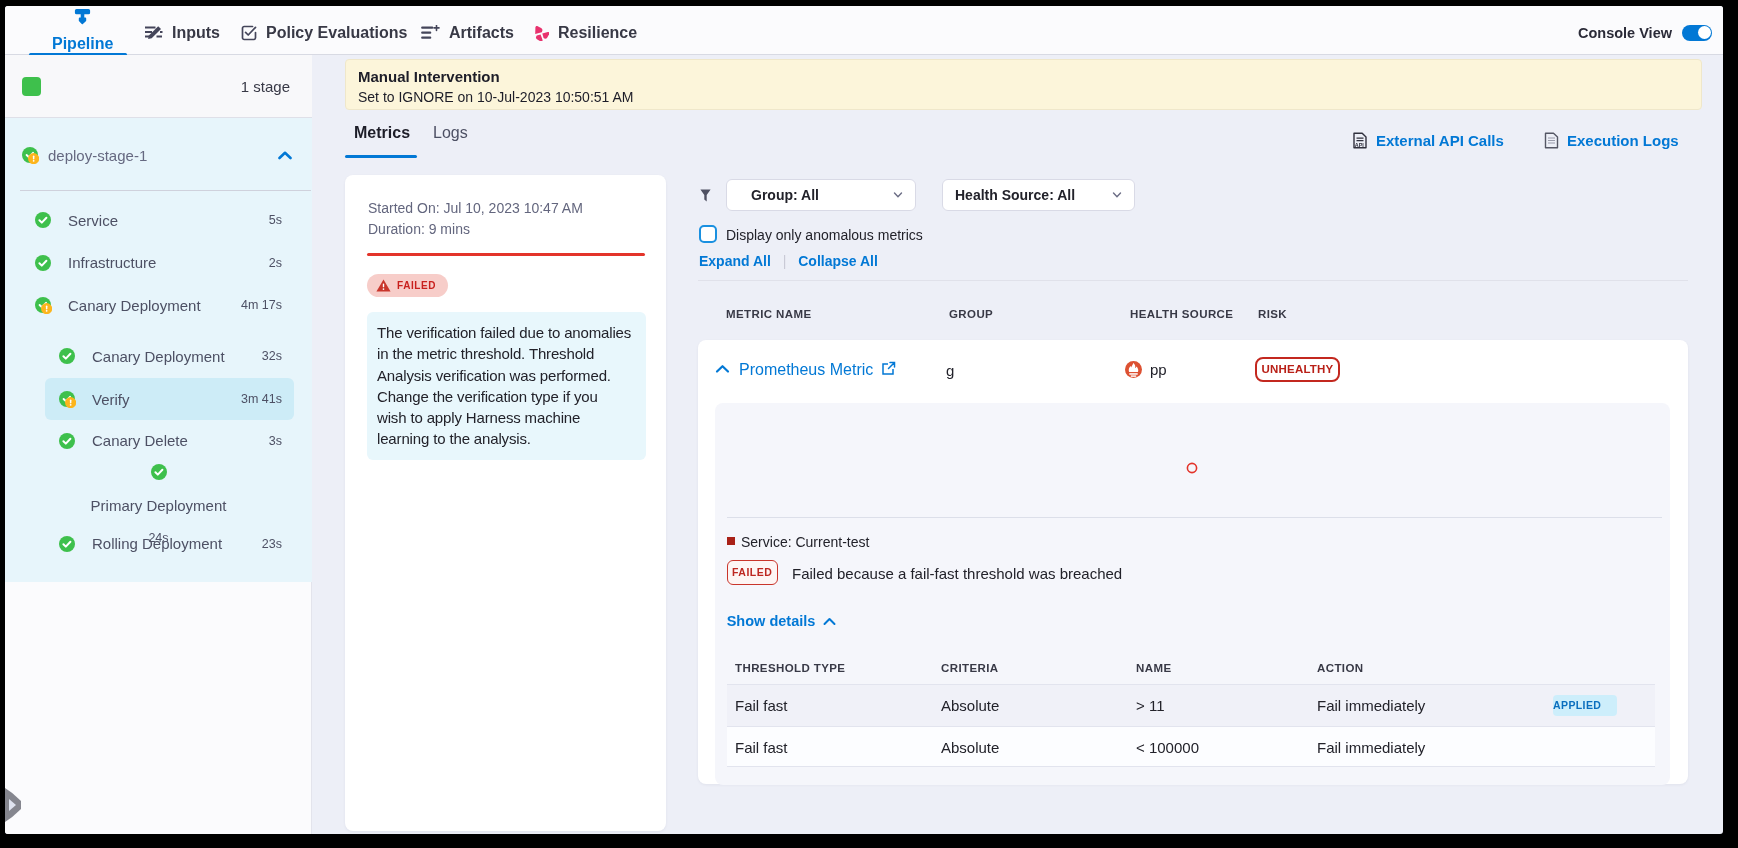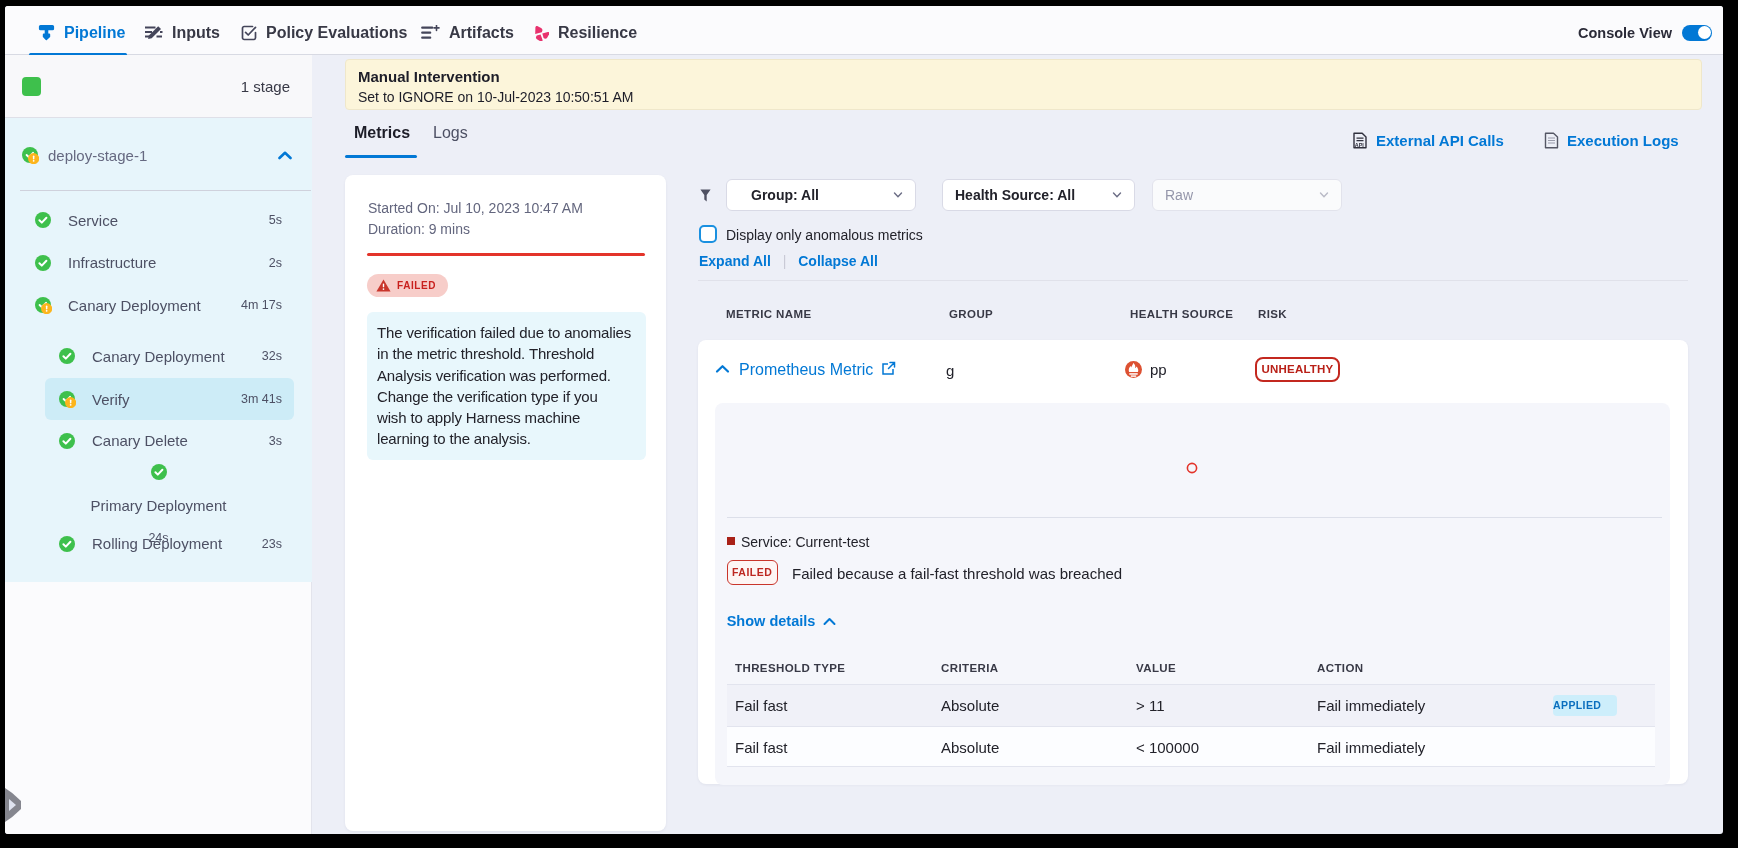--- a/index.html
+++ b/index.html
@@ -51,21 +51,21 @@
 
 #leftcard { position:absolute; left:33px; top:120px; width:321px; height:656px; background:#fff; border-radius:8px; box-shadow:0 1px 3px rgba(40,41,61,.06); }
 .badge-failed { display:inline-flex; align-items:center; gap:6px; background:#f7cdc9; border-radius:12px; padding:0 12px 0 9px; height:23px; color:#c9201d; font-size:10px; font-weight:bold; letter-spacing:.6px; }
 #infobox { position:absolute; left:22px; top:137px; width:279px; height:148px; background:#e8f7fc; border-radius:6px; padding:10px 6px 10px 10px; font-size:15px; letter-spacing:-0.15px; color:#22222a; line-height:21.3px; }
 </style>
 </head>
 <body>
 <div id="frame">
 
 <div id="topbar">
-  <div class="tab active" style="left:33px;">
+  <div class="tab active" style="left:47px;flex-direction:column;">
     <svg width="17" height="18" viewBox="0 0 17 18">
           <path fill="#0278d5" d="M2.5 1h12a1.6 1.6 0 0 1 1.6 1.6v2.1a1.6 1.6 0 0 1-1.6 1.6h-4.2v3.2h.9a1 1 0 0 1 1 1v2.1a1 1 0 0 1-.35.76L8.9 16.1a.9.9 0 0 1-1.17 0l-2.6-2.74a1 1 0 0 1-.33-.74v-2.1a1 1 0 0 1 1-1h.9V6.3H2.5A1.6 1.6 0 0 1 .9 4.7V2.6A1.6 1.6 0 0 1 2.5 1z"></path>
         </svg>
     <span>Pipeline</span>
   </div>
   <div id="tab-underline"></div>
   <div class="tab" style="left:139px;">
     <svg width="19" height="16" viewBox="0 0 19 16" fill="none" stroke="#44455a" stroke-width="2">
           <path d="M1 2.5h10M1 7h6.5M15.5 7H18M1 11.5h4M12 11.5h6M9.5 16l8-0.5" stroke-width="0"></path>
           <path d="M1 2.5h10.5"></path>
@@ -233,26 +233,20 @@
         <svg class="chev" viewBox="0 0 10 10" fill="none">
           <path d="M1.5 3l3.5 3.7L8.5 3" stroke="#6b6d85" stroke-width="1.4" stroke-linecap="round"></path>
         </svg>
       </div>
   <div class="dd" style="left:630px; width:193px;">
         <span>Health Source: All</span>
         <svg class="chev" viewBox="0 0 10 10" fill="none">
           <path d="M1.5 3l3.5 3.7L8.5 3" stroke="#6b6d85" stroke-width="1.4" stroke-linecap="round"></path>
         </svg>
       </div>
-  <div class="dd disabled" style="left:840px; width:190px;">
-        <span>Raw</span>
-        <svg class="chev" viewBox="0 0 10 10" fill="none">
-          <path d="M1.5 3l3.5 3.7L8.5 3" stroke="#b9bac6" stroke-width="1.4" stroke-linecap="round"></path>
-        </svg>
-      </div>
   <div id="checkbox"></div>
   <div class="abs nw" style="left:414px; top:171.5px; font-size:14px; color:#22222a;">Display only anomalous metrics</div>
   <div class="abs nw" style="left:387px; top:198px; font-size:14px; color:#0278d5; font-weight:bold;">Expand All <span style="color:#c9cad6; font-weight:normal; padding:0 8px;">|</span> Collapse All</div>
   <div id="divider1"></div>
   <div class="thead" style="left:414px; top:253px;">METRIC NAME</div>
   <div class="thead" style="left:637px; top:253px;">GROUP</div>
   <div class="thead" style="left:818px; top:253px;">HEALTH SOURCE</div>
   <div class="thead" style="left:946px; top:253px;">RISK</div>
   <div id="card">
     <svg class="abs" style="left:17px; top:24px;" width="15" height="10" viewBox="0 0 15 10" fill="none">
@@ -279,21 +273,21 @@
       <div class="abs" style="left:11.7px; top:114.6px; width:935px; height:1px; background:#dcdfe9;"></div>
       <div class="abs" style="left:12px; top:134.6px; width:8px; height:8px; background:#a92117;"></div>
       <div class="abs nw" style="left:26px; top:131px; font-size:14px; color:#22222a;">Service: Current-test</div>
       <div class="abs nw" style="left:11.7px; top:157.6px; width:51px; height:25px; border:1.5px solid #c9352b; border-radius:6px; background:#fdf5f4; color:#bd2720; font-size:10.5px; font-weight:bold; letter-spacing:.5px; line-height:22px; text-align:center;">FAILED</div>
       <div class="abs nw" style="left:71px; top:162.5px; font-size:15px; color:#22222a;margin-left:6px;">Failed because a fail-fast threshold was breached</div>
       <div class="abs nw" style="left:11.7px; top:210px; font-size:14.5px; color:#0278d5; font-weight:bold;">Show details <svg width="13" height="9" viewBox="0 0 13 9" fill="none" style="margin-left:4px;">
               <path d="M1.5 7L6.5 2 11.5 7" stroke="#0278d5" stroke-width="2" stroke-linecap="round" stroke-linejoin="round"></path>
             </svg></div>
       <div class="thead" style="left:20px; top:259px;">THRESHOLD TYPE</div>
       <div class="thead" style="left:226px; top:259px;">CRITERIA</div>
-      <div class="thead" style="left:421px; top:259px;">VALUE</div>
+      <div class="thead" style="left:421px; top:259px;">NAME</div>
       <div class="thead" style="left:602px; top:259px;">ACTION</div>
       <div class="abs" style="left:11.7px; top:281.6px; width:928px; height:41.5px; background:#f0f1f8; border-top:1px solid #e2e4ee;"></div>
       <div class="abs" style="left:11.7px; top:323.1px; width:928px; height:41.5px; background:#fcfdff; border-top:1px solid #e2e4ee; border-bottom:1px solid #e2e4ee;"></div>
       <div class="abs nw" style="left:20px; top:294px; font-size:15px; color:#22222a;">Fail fast</div>
       <div class="abs nw" style="left:226px; top:294px; font-size:15px; color:#22222a;">Absolute</div>
       <div class="abs nw" style="left:421px; top:294px; font-size:15px; color:#22222a;">&gt; 11</div>
       <div class="abs nw" style="left:602px; top:294px; font-size:15px; color:#22222a;">Fail immediately</div>
       <div class="abs nw" style="left:838px; top:292.5px; width:64px; height:21px; background:#cdeefb; border-radius:4px; color:#0a6ebe; font-size:10.5px; font-weight:bold; letter-spacing:.4px; line-height:21px; text-align:left;">APPLIED</div>
       <div class="abs nw" style="left:20px; top:336px; font-size:15px; color:#22222a;">Fail fast</div>
       <div class="abs nw" style="left:226px; top:336px; font-size:15px; color:#22222a;">Absolute</div>

